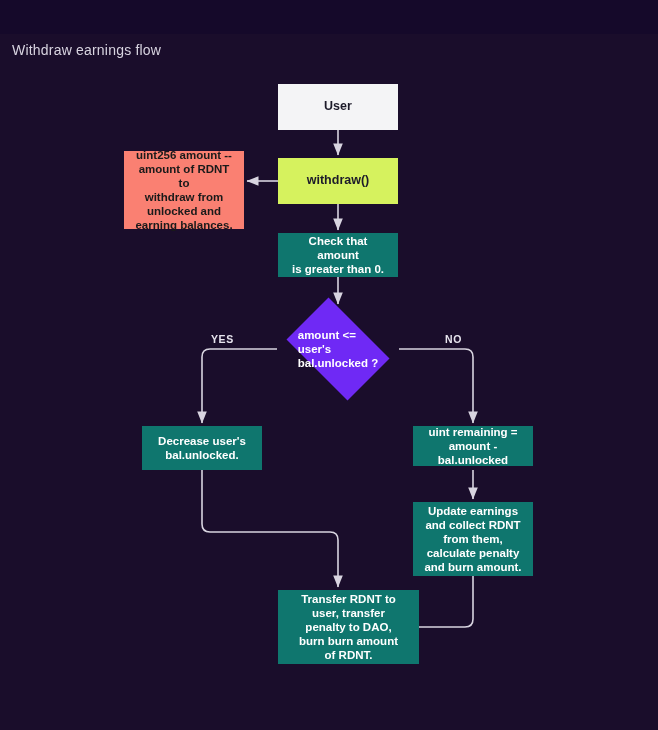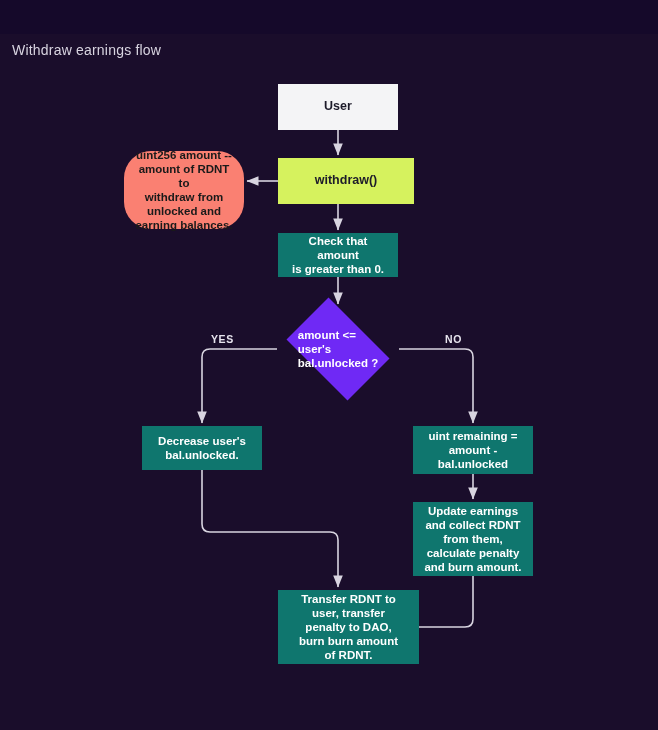--- a/index.html
+++ b/index.html
@@ -125,25 +125,25 @@
       <path d="M473,436 L473,465"></path>
       <path d="M202,436 L202,490 Q202,498 210,498 L330,498 Q338,498 338,506 L338,553"></path>
       <path d="M473,542 L473,585 Q473,593 465,593 L401,593"></path>
     </g>
   </svg>
 
   <div class="node n-white" style="left:278px; top:50px; width:120px; height:46px;">
     <span>User</span>
   </div>
 
-  <div class="node n-green" style="left:278px; top:124px; width:136px; height:46px;">
+  <div class="node n-green" style="left:278px; top:124px; width:120px; height:46px;">
     <span>withdraw()</span>
   </div>
 
-  <div class="node n-red" style="left:124px; top:117px; width:120px; height:78px;border-radius:27px;">
+  <div class="node n-red" style="left:124px; top:117px; width:120px; height:78px;">
     <span>uint256 amount --
 amount of RDNT to
 withdraw from
 unlocked and
 earning balances.</span>
   </div>
 
   <div class="node n-purple" style="left:278px; top:199px; width:120px; height:44px;">
     <span>Check that amount
 is greater than 0.</span>
@@ -158,21 +158,21 @@
 
   <div class="edge-label" style="left:211px; top:299px;">YES</div>
 
   <div class="edge-label" style="left:445px; top:299px;">NO</div>
 
   <div class="node n-purple" style="left:142px; top:392px; width:120px; height:44px;">
     <span>Decrease user's
 bal.unlocked.</span>
   </div>
 
-  <div class="node n-purple" style="left:413px; top:392px; width:120px; height:48px;">
+  <div class="node n-purple" style="left:413px; top:392px; width:120px; height:40px;">
     <span>uint remaining =
 amount -
 bal.unlocked</span>
   </div>
 
   <div class="node n-purple" style="left:413px; top:468px; width:120px; height:74px;">
     <span>Update earnings
 and collect RDNT
 from them,
 calculate penalty

